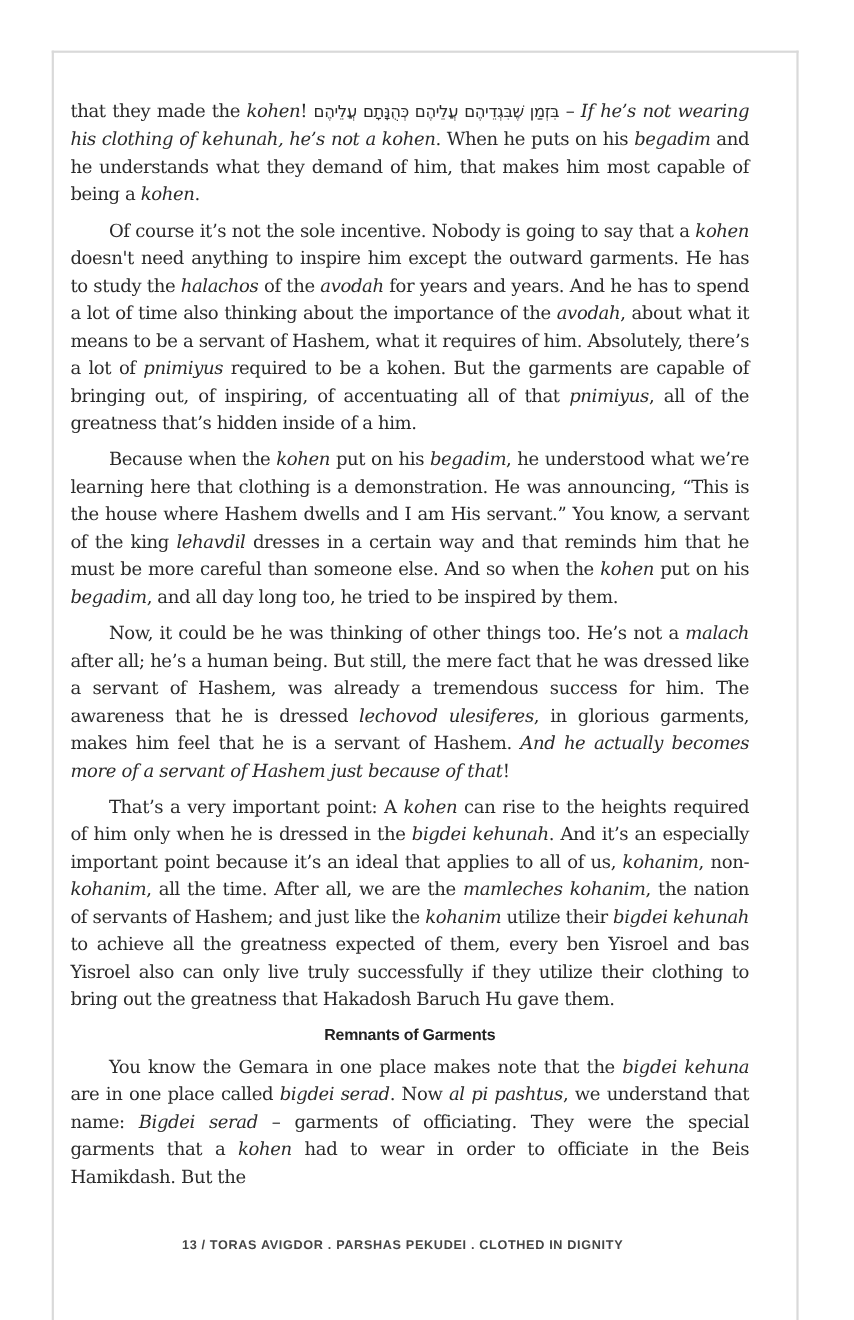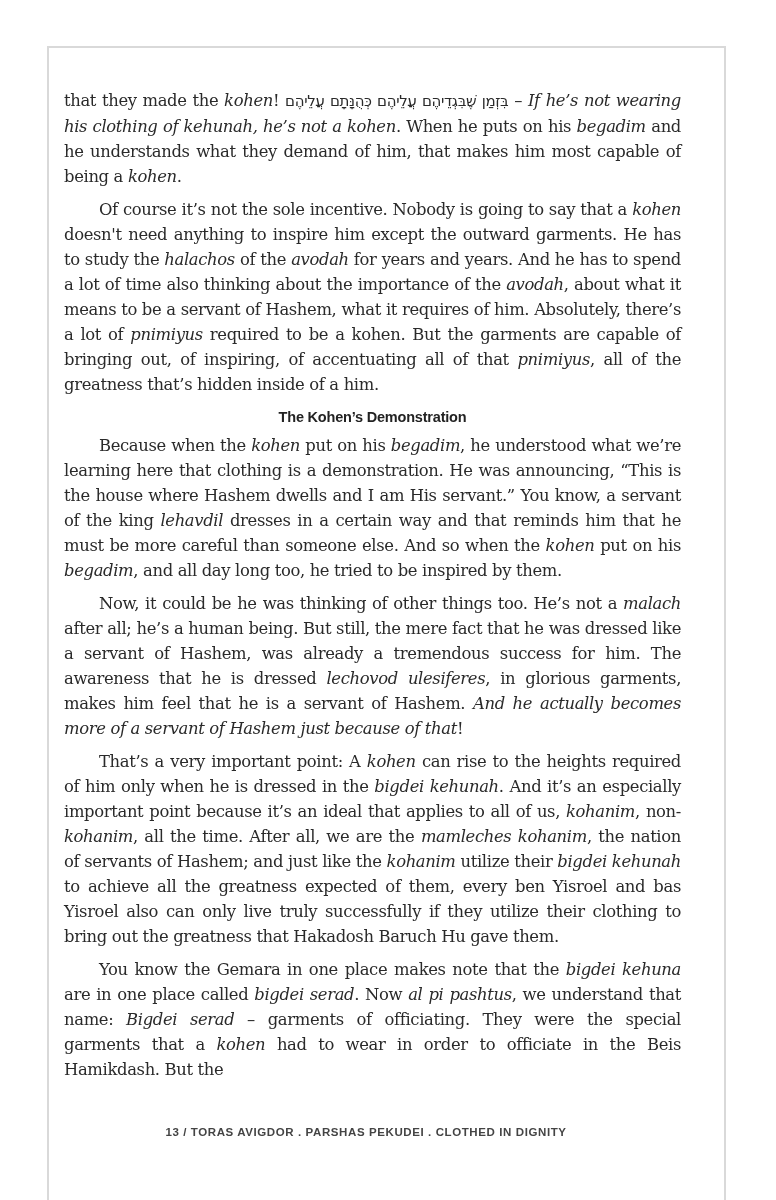--- a/index.html
+++ b/index.html
@@ -31,20 +31,20 @@
   }
 </style>
 </head>
 <body>
 
 <div class="page-frame"></div>
 
 <div class="content" id="content">
     <p class="noindent"><span>that they made the </span><i>kohen</i><span>! </span><span class="heb">בִּזְמַן שֶׁבִּגְדֵיהֶם עֲלֵיהֶם כְּהֻנָּתָם עֲלֵיהֶם</span><span> – </span><i>If he’s not wearing his clothing of kehunah, he’s not a kohen</i><span>. When he puts on his </span><i>begadim</i><span> and he understands what they demand of him, that makes him most capable of being a </span><i>kohen</i><span>.</span></p>
     <p class="indent"><span>Of course it’s not the sole incentive. Nobody is going to say that a </span><i>kohen</i><span> doesn't need anything to inspire him except the outward garments. He has to study the </span><i>halachos</i><span> of the </span><i>avodah</i><span> for years and years. And he has to spend a lot of time also thinking about the importance of the </span><i>avodah</i><span>, about what it means to be a servant of Hashem, what it requires of him. Absolutely, there’s a lot of </span><i>pnimiyus</i><span> required to be a kohen. But the garments are capable of bringing out, of inspiring, of accentuating all of that </span><i>pnimiyus</i><span>, all of the greatness that’s hidden inside of a him.</span></p>
-    <div class="heading">The Kohen’s Demonstration</div>
     <p class="indent"><span>Because when the </span><i>kohen</i><span> put on his </span><i>begadim</i><span>, he understood what we’re learning here that clothing is a demonstration. He was announcing, “This is the house where Hashem dwells and I am His servant.” You know, a servant of the king </span><i>lehavdil</i><span> dresses in a certain way and that reminds him that he must be more careful than someone else. And so when the </span><i>kohen</i><span> put on his </span><i>begadim</i><span>, and all day long too, he tried to be inspired by them.</span></p>
     <p class="indent"><span>Now, it could be he was thinking of other things too. He’s not a </span><i>malach</i><span> after all; he’s a human being. But still, the mere fact that he was dressed like a servant of Hashem, was already a tremendous success for him. The awareness that he is dressed </span><i>lechovod ulesiferes</i><span>, in glorious garments, makes him feel that he is a servant of Hashem. </span><i>And he actually becomes more of a servant of Hashem just because of that</i><span>!</span></p>
     <p class="indent"><span>That’s a very important point: A </span><i>kohen</i><span> can rise to the heights required of him only when he is dressed in the </span><i>bigdei kehunah</i><span>. And it’s an especially important point because it’s an ideal that applies to all of us, </span><i>kohanim</i><span>, non-</span><i>kohanim</i><span>, all the time. After all, we are the </span><i>mamleches kohanim</i><span>, the nation of servants of Hashem; and just like the </span><i>kohanim</i><span> utilize their </span><i>bigdei kehunah</i><span> to achieve all the greatness expected of them, every ben Yisroel and bas Yisroel also can only live truly successfully if they utilize their clothing to bring out the greatness that Hakadosh Baruch Hu gave them.</span></p>
+    <div class="heading">Remnants of Garments</div>
     <p class="indent"><span>You know the Gemara in one place makes note that the </span><i>bigdei kehuna</i><span> are in one place called </span><i>bigdei serad</i><span>. Now </span><i>al pi pashtus</i><span>, we understand that name: </span><i>Bigdei serad</i><span> – garments of officiating. They were the special garments that a </span><i>kohen</i><span> had to wear in order to officiate in the Beis Hamikdash. But the</span></p>
   </div>
 
 <div class="footer">13 / TORAS AVIGDOR . PARSHAS PEKUDEI . CLOTHED IN DIGNITY</div>
 
 </body></html>

